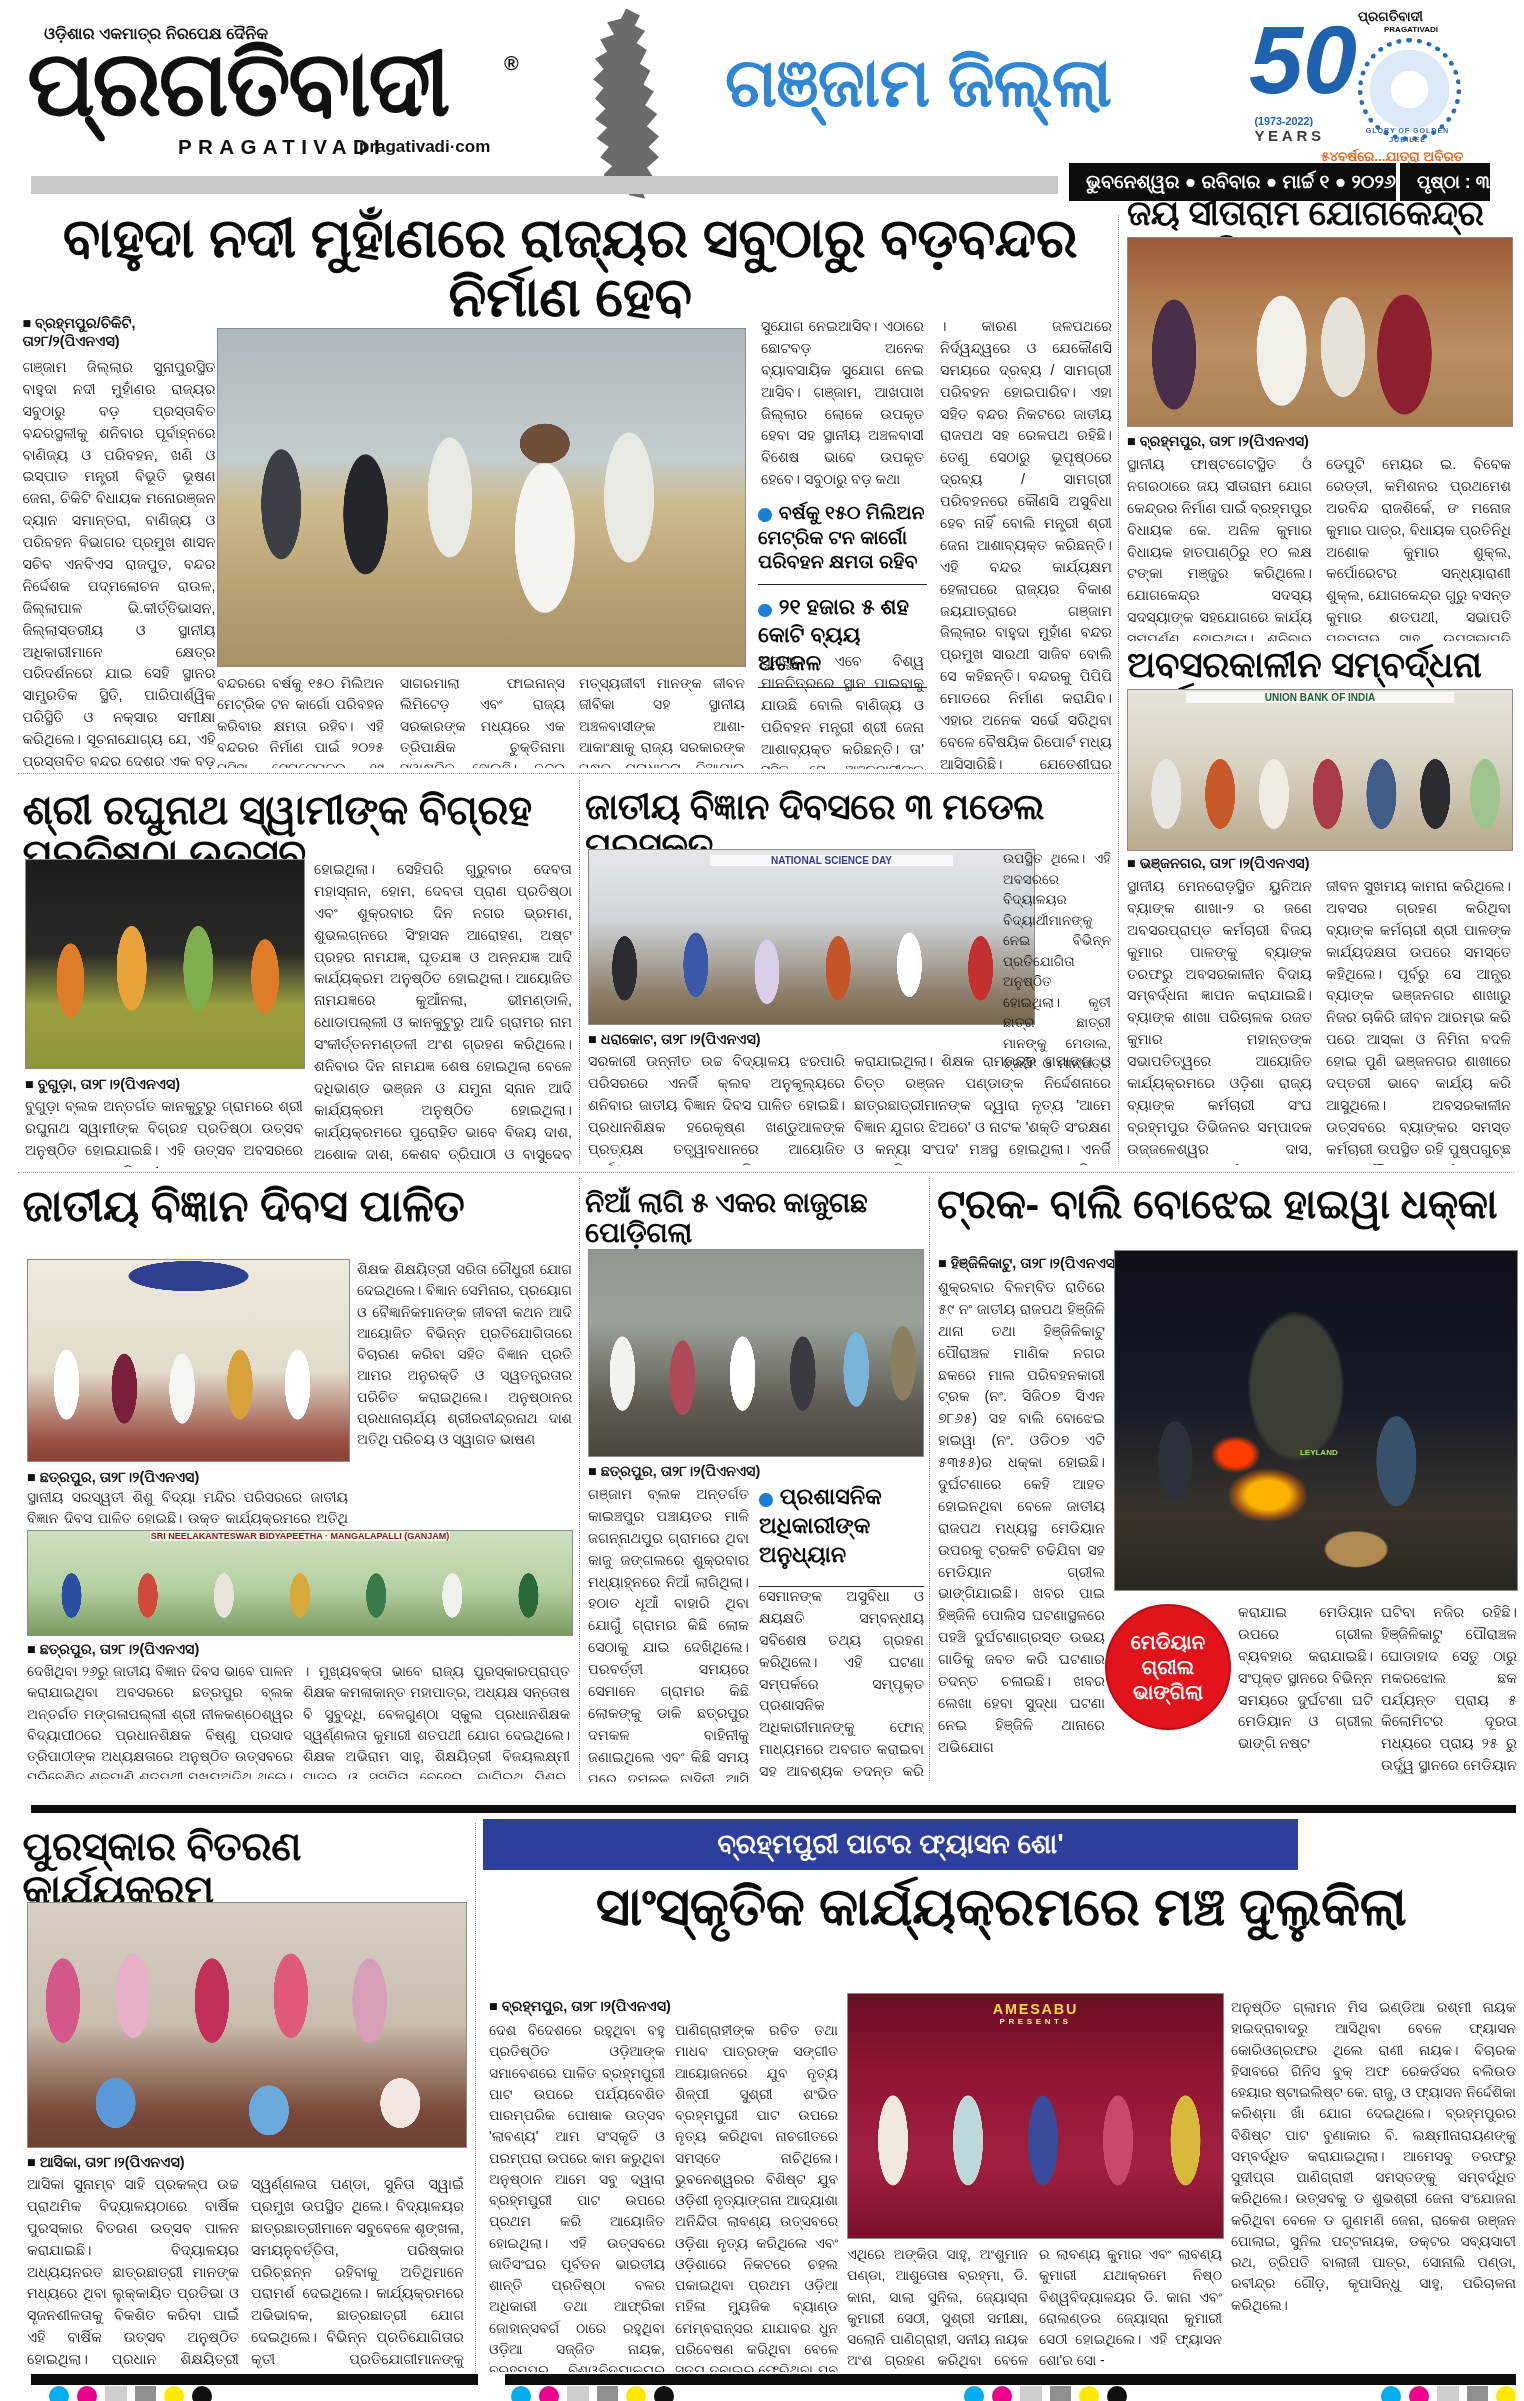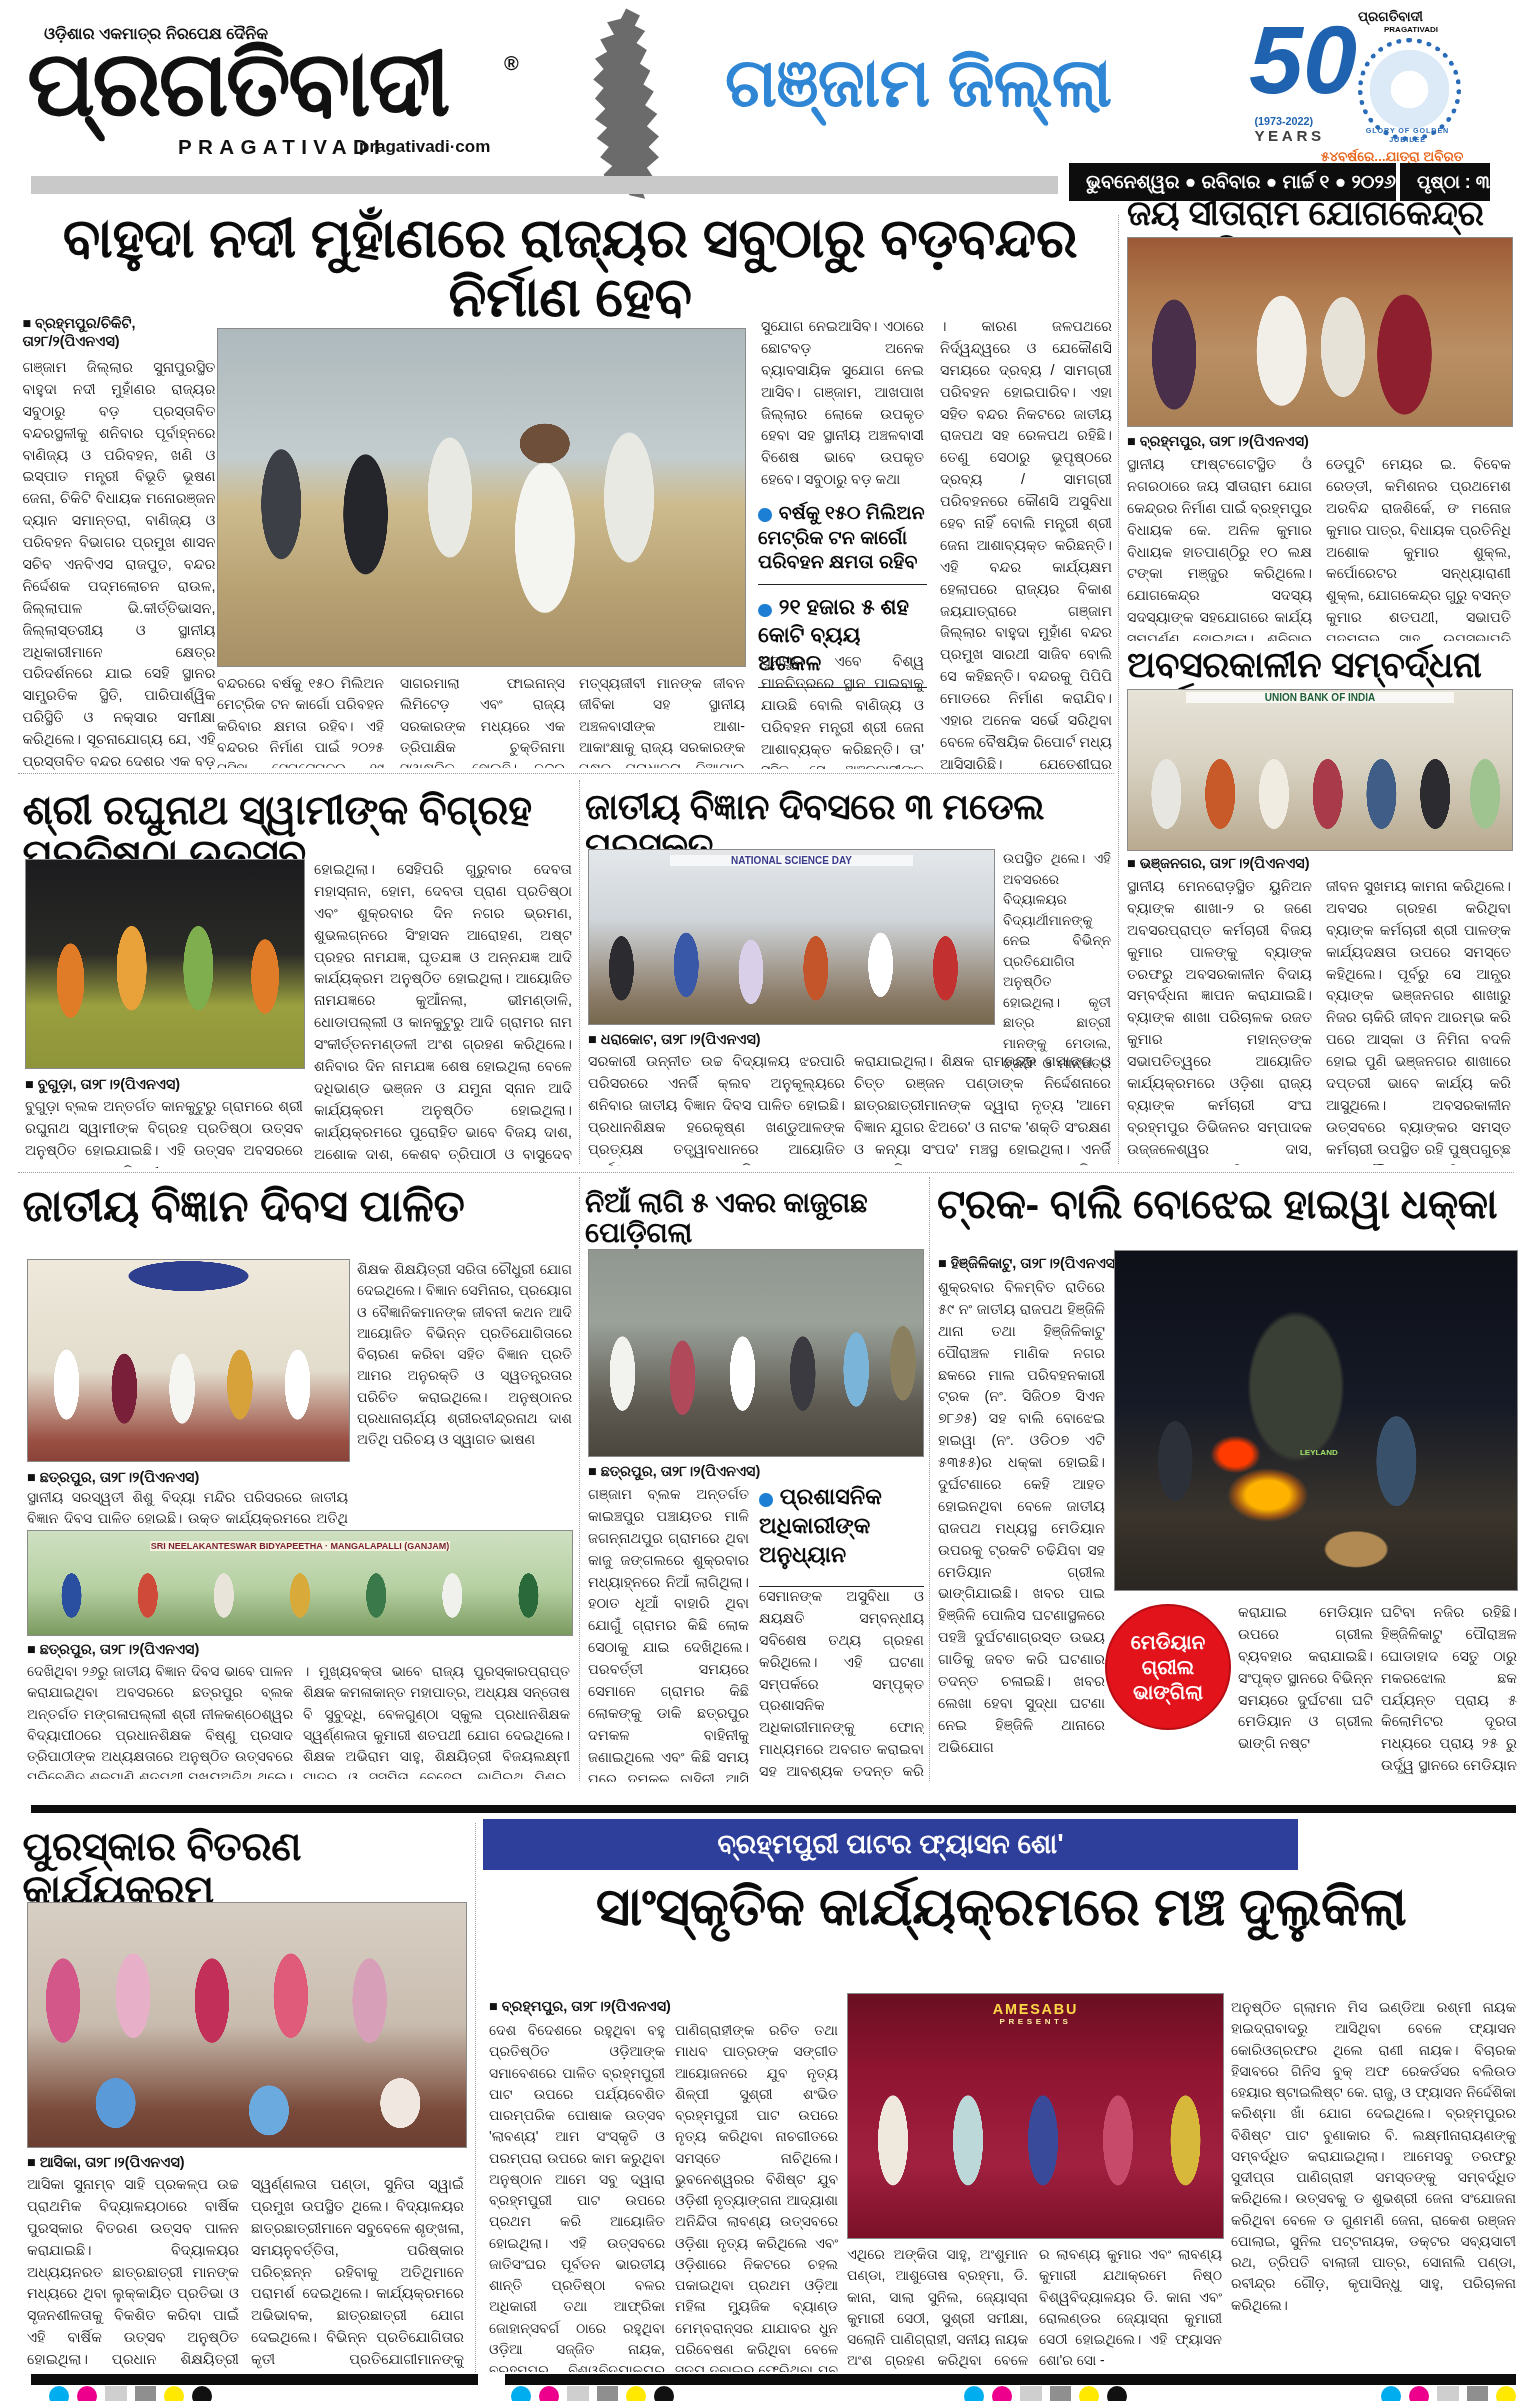--- a/index.html
+++ b/index.html
@@ -141,21 +141,21 @@
 
   <div class="abs hl" style="left:585px;top:788px;width:526px;font-size:36px;">ଜାତୀୟ ବିଜ୍ଞାନ ଦିବସରେ ୩ ମଡେଲ ପୁରସ୍କୃତ</div>
   <div class="abs ph" style="left:588px;top:849px;width:405px;height:174px;
        background:
          radial-gradient(ellipse 22.4px 58px at 8% 68%, #2c2c30 0 55%, transparent 56%),
          radial-gradient(ellipse 22.4px 58px at 24% 66%, #3a58a8 0 55%, transparent 56%),
          radial-gradient(ellipse 22.4px 58px at 40% 70%, #d9cfe8 0 55%, transparent 56%),
          radial-gradient(ellipse 22.4px 58px at 56% 68%, #c4542a 0 55%, transparent 56%),
          radial-gradient(ellipse 22.4px 58px at 72% 66%, #ffffff 0 55%, transparent 56%),
          radial-gradient(ellipse 22.4px 58px at 88% 68%, #c23030 0 55%, transparent 56%),
-         linear-gradient(180deg,#e4e7ea 0%,#cfd5da 40%,#8a7a66 85%,#76684f 100%);">
+         linear-gradient(180deg,#e4e7ea 0%,#cfd5da 40%,#8a7a66 85%,#76684f 100%); padding-left: 40px;">
     <div style="margin:5.4px auto 0;width:60%;text-align:center;font-size:10px;font-weight:bold;color:#3a3a8a;background:rgba(255,255,255,0.7);">NATIONAL SCIENCE DAY</div>
   </div>
   <div class="abs tx" style="left:1003px;top:849px;width:108px;height:230px;font-size:13.5px;">ଉପସ୍ଥିତ ଥିଲେ। ଏହି ଅବସରରେ ବିଦ୍ୟାଳୟର ବିଦ୍ୟାର୍ଥୀମାନଙ୍କୁ ନେଇ ବିଭିନ୍ନ ପ୍ରତିଯୋଗିତା ଅନୁଷ୍ଠିତ ହୋଇଥିଲା। କୃତୀ ଛାତ୍ର ଛାତ୍ରୀ ମାନଙ୍କୁ ମେଡାଲ, ଟ୍ରଫି ଓ ମାନପତ୍ର ପ୍ରଦାନ</div>
   <div class="abs by" style="left:588px;top:1030px;">■ ଧରାକୋଟ, ତା୨୮।୨(ପିଏନଏସ)</div>
   <div class="abs tx" style="left:588px;top:1051px;width:257px;height:115px;">ସରକାରୀ ଉନ୍ନୀତ ଉଚ୍ଚ ବିଦ୍ୟାଳୟ ଝରପାରି ପରିସରରେ ଏନର୍ଜି କ୍ଲବ ଅନୁକୂଲ୍ୟରେ ଶନିବାର ଜାତୀୟ ବିଜ୍ଞାନ ଦିବସ ପାଳିତ ହୋଇଛି। ପ୍ରଧାନଶିକ୍ଷକ ହରେକୃଷ୍ଣ ଖଣ୍ଡୁଆଳଙ୍କ ପ୍ରତ୍ୟକ୍ଷ ତତ୍ତ୍ୱାବଧାନରେ ଆୟୋଜିତ କାର୍ଯ୍ୟକ୍ରମରେ ଝରପାରି ସରପଞ୍ଚଙ୍କ ପ୍ରତିନିଧି ତଥା ପଞ୍ଚାୟତର ଶିକ୍ଷା କମିଟିର ସଭାପତି ରଞ୍ଜିତ କୁମାର ଭୂୟାଁ ଏଥିରେ ମୁଖ୍ୟ ଅତିଥି ରୂପେ ଯୋଗେ ଦେଇଥିଲେ। ଏସଏମସି ସଭାପତି ଗୌରା ସ୍ୱାଇଁ ଏବଂ ସମସ୍ତ କମିଟି ସଦସ୍ୟ ସଦସ୍ୟା ମାନେ</div>
   <div class="abs tx" style="left:854px;top:1051px;width:257px;height:115px;">କରାଯାଇଥିଲା। ଶିକ୍ଷକ ରାମଚନ୍ଦ୍ର ଗମାଙ୍ଗ ଓ ଚିତ୍ତ ରଞ୍ଜନ ପଣ୍ଡାଙ୍କ ନିର୍ଦ୍ଦେଶନାରେ ଛାତ୍ରଛାତ୍ରୀମାନଙ୍କ ଦ୍ୱାରା ନୃତ୍ୟ 'ଆମେ ବିଜ୍ଞାନ ଯୁଗର ଝିଅରେ' ଓ ନାଟକ 'ଶକ୍ତି ସଂରକ୍ଷଣ ଓ କନ୍ୟା ସଂପଦ' ମଞ୍ଚସ୍ଥ ହୋଇଥିଲା। ଏନର୍ଜି କ୍ଲବ ଶିକ୍ଷକ ଶଙ୍କର କୁମାର ବେହେରା, ବିଜ୍ଞାନ ଶିକ୍ଷକ ବାଙ୍କନିଧି ପାଇକ, ଅଶୋକ ଆଚାରି, ରୋହିତ ସାହୁ, ମନ୍ଦାକିନୀ ଜେନା ପ୍ରମୁଖ ସହଯୋଗ ପ୍ରଦାନ କରିଥିବା ବେଳେ ଶିକ୍ଷକ ମ୍ୟାଗଡିଲ ଗମାଙ୍ଗ ଧନ୍ୟବାଦ ଅର୍ପଣ କରିଥିଲେ। ସ୍ୱତନ୍ତ୍ର ଭାବେ ୩ଟି ମଡେଲକୁ ପୁରସ୍କୃତ କରାଯାଇଥିଲା।</div>
 
   <div class="abs hl" style="left:22.4px;top:1182px;width:549px;font-size:44px;">ଜାତୀୟ ବିଜ୍ଞାନ ଦିବସ ପାଳିତ</div>
   <div class="abs ph" style="left:27px;top:1259px;width:321px;height:201px;
        background:
@@ -172,21 +172,21 @@
   <div class="abs ph" style="left:27px;top:1530px;width:544px;height:104px;
        background:
          radial-gradient(ellipse 18px 40px at 8% 62%, #2a4fa0 0 55%, transparent 56%),
          radial-gradient(ellipse 18px 40px at 22% 62%, #d04a3a 0 55%, transparent 56%),
          radial-gradient(ellipse 18px 40px at 36% 62%, #e8e4da 0 55%, transparent 56%),
          radial-gradient(ellipse 18px 40px at 50% 62%, #d8aa3a 0 55%, transparent 56%),
          radial-gradient(ellipse 18px 40px at 64% 62%, #3a7a4a 0 55%, transparent 56%),
          radial-gradient(ellipse 18px 40px at 78% 62%, #f0f0ec 0 55%, transparent 56%),
          radial-gradient(ellipse 18px 40px at 92% 62%, #2a6a3a 0 55%, transparent 56%),
          linear-gradient(180deg,#cfe0c2 0%,#b6d0a2 55%,#7a9a5f 100%);">
-    <div style="margin:10px auto 0;width:55%;text-align:center;font-size:9px;font-weight:bold;color:#7a1f2b;background:rgba(255,250,235,0.8);">SRI NEELAKANTESWAR BIDYAPEETHA · MANGALAPALLI (GANJAM)</div>
+    <div style="margin:0 auto 0;width:55%;text-align:center;font-size:9px;font-weight:bold;color:#7a1f2b;background:rgba(255,250,235,0.8);">SRI NEELAKANTESWAR BIDYAPEETHA · MANGALAPALLI (GANJAM)</div>
   </div>
   <div class="abs by" style="left:27px;top:1640px;">■ ଛତ୍ରପୁର, ତା୨୮।୨(ପିଏନଏସ)</div>
   <div class="abs tx" style="left:27px;top:1661px;width:266px;height:118px;font-size:14px;">ଦେଖିଥିବା ୨୬ରୁ ଜାତୀୟ ବିଜ୍ଞାନ ଦିବସ ଭାବେ ପାଳନ କରାଯାଇଥିବା ଅବସରରେ ଛତ୍ରପୁର ବ୍ଲକ ଅନ୍ତର୍ଗତ ମଙ୍ଗଳାପଲ୍ଲୀ ଶ୍ରୀ ନୀଳକଣ୍ଠେଶ୍ୱର ବିଦ୍ୟାପୀଠରେ ପ୍ରଧାନଶିକ୍ଷକ ବିଷ୍ଣୁ ପ୍ରସାଦ ତ୍ରିପାଠୀଙ୍କ ଅଧ୍ୟକ୍ଷତାରେ ଅନୁଷ୍ଠିତ ଉତ୍ସବରେ ପରିବେଶିତ ଶୁଳପାଣି ଶତପଥୀ ମୁଖ୍ୟଅତିଥି ଥିଲେ। ଛାତ୍ରଛାତ୍ରୀମାନେ ପରିବେଶ ସୁରକ୍ଷା ପ୍ରତି ଦୃଷ୍ଟି ଦେବାକୁ ସେ କହିଥିଲେ।</div>
   <div class="abs tx" style="left:303px;top:1661px;width:267px;height:118px;font-size:14px;">। ମୁଖ୍ୟବକ୍ତା ଭାବେ ରାଜ୍ୟ ପୁରସ୍କାରପ୍ରାପ୍ତ ଶିକ୍ଷକ କମଳାକାନ୍ତ ମହାପାତ୍ର, ଅଧ୍ୟକ୍ଷ ସନ୍ତୋଷ ବି ସୁବୁଦ୍ଧି, ବେଳଗୁଣ୍ଠା ସ୍କୁଲ ପ୍ରଧାନଶିକ୍ଷକ ସ୍ୱର୍ଣ୍ଣଲତା କୁମାରୀ ଶତପଥୀ ଯୋଗ ଦେଇଥିଲେ। ଶିକ୍ଷକ ଅଭିରାମ ସାହୁ, ଶିକ୍ଷୟିତ୍ରୀ ବିଜୟଲକ୍ଷ୍ମୀ ପାତ୍ର ଓ ସୁସ୍ମିତା ବେହେରା, ଭାଗିରଥି ମିଶ୍ର, ଜୟନ୍ତୀ ଦୋରା, ଯମୁନା ରେଣ୍ଡୋ, ଜଗା ରାଣୀ ମିଶ୍ର, ମଦିନା ସେଠ, ପର୍ଶୁରାମ ପାତ୍ର ପ୍ରଧାନ ବେଳି ପ୍ରମୁଖ ସହଯୋଗ କରିଥିଲେ।</div>
 
   <div class="abs hl" style="left:585px;top:1188px;width:341px;font-size:28px;">ନିଆଁ ଲାଗି ୫ ଏକର କାଜୁଗଛ ପୋଡ଼ିଗଲା</div>
   <div class="abs ph" style="left:588px;top:1249px;width:334px;height:206px;
        background:
          radial-gradient(ellipse 23px 67px at 10% 60%, #f2f2ee 0 55%, transparent 56%),
          radial-gradient(ellipse 23px 67px at 28% 62%, #b04a5a 0 55%, transparent 56%),

